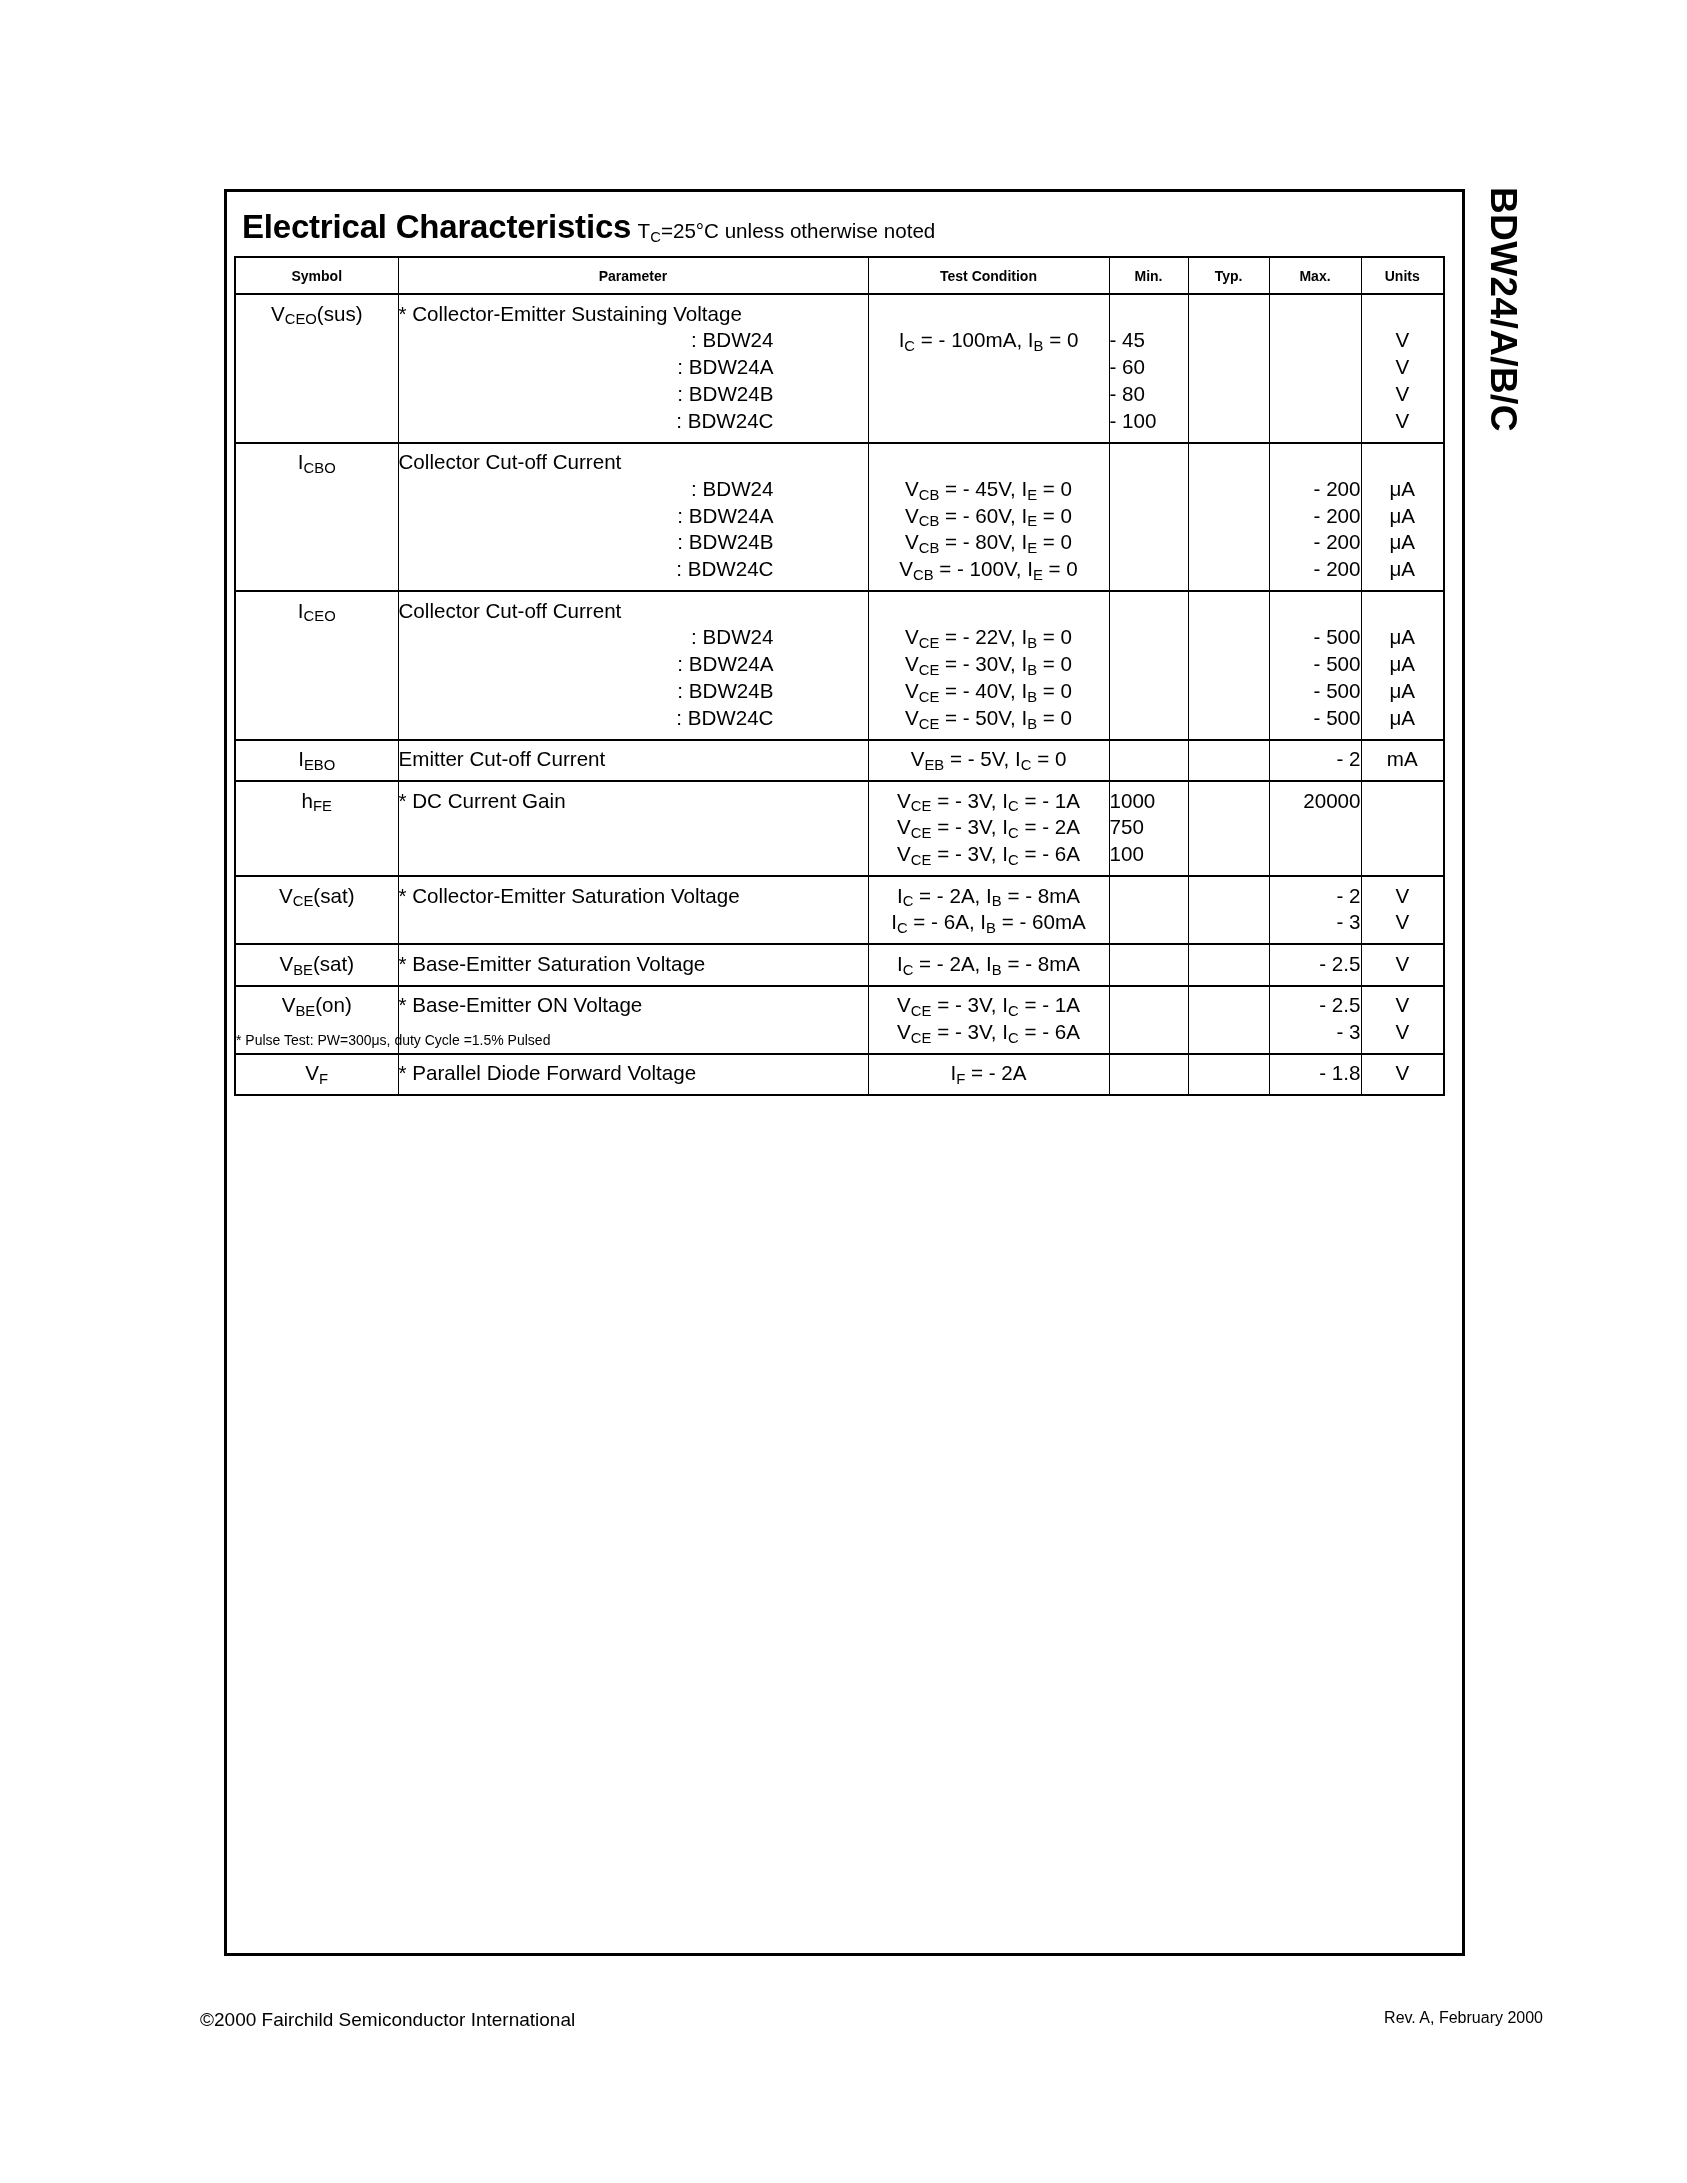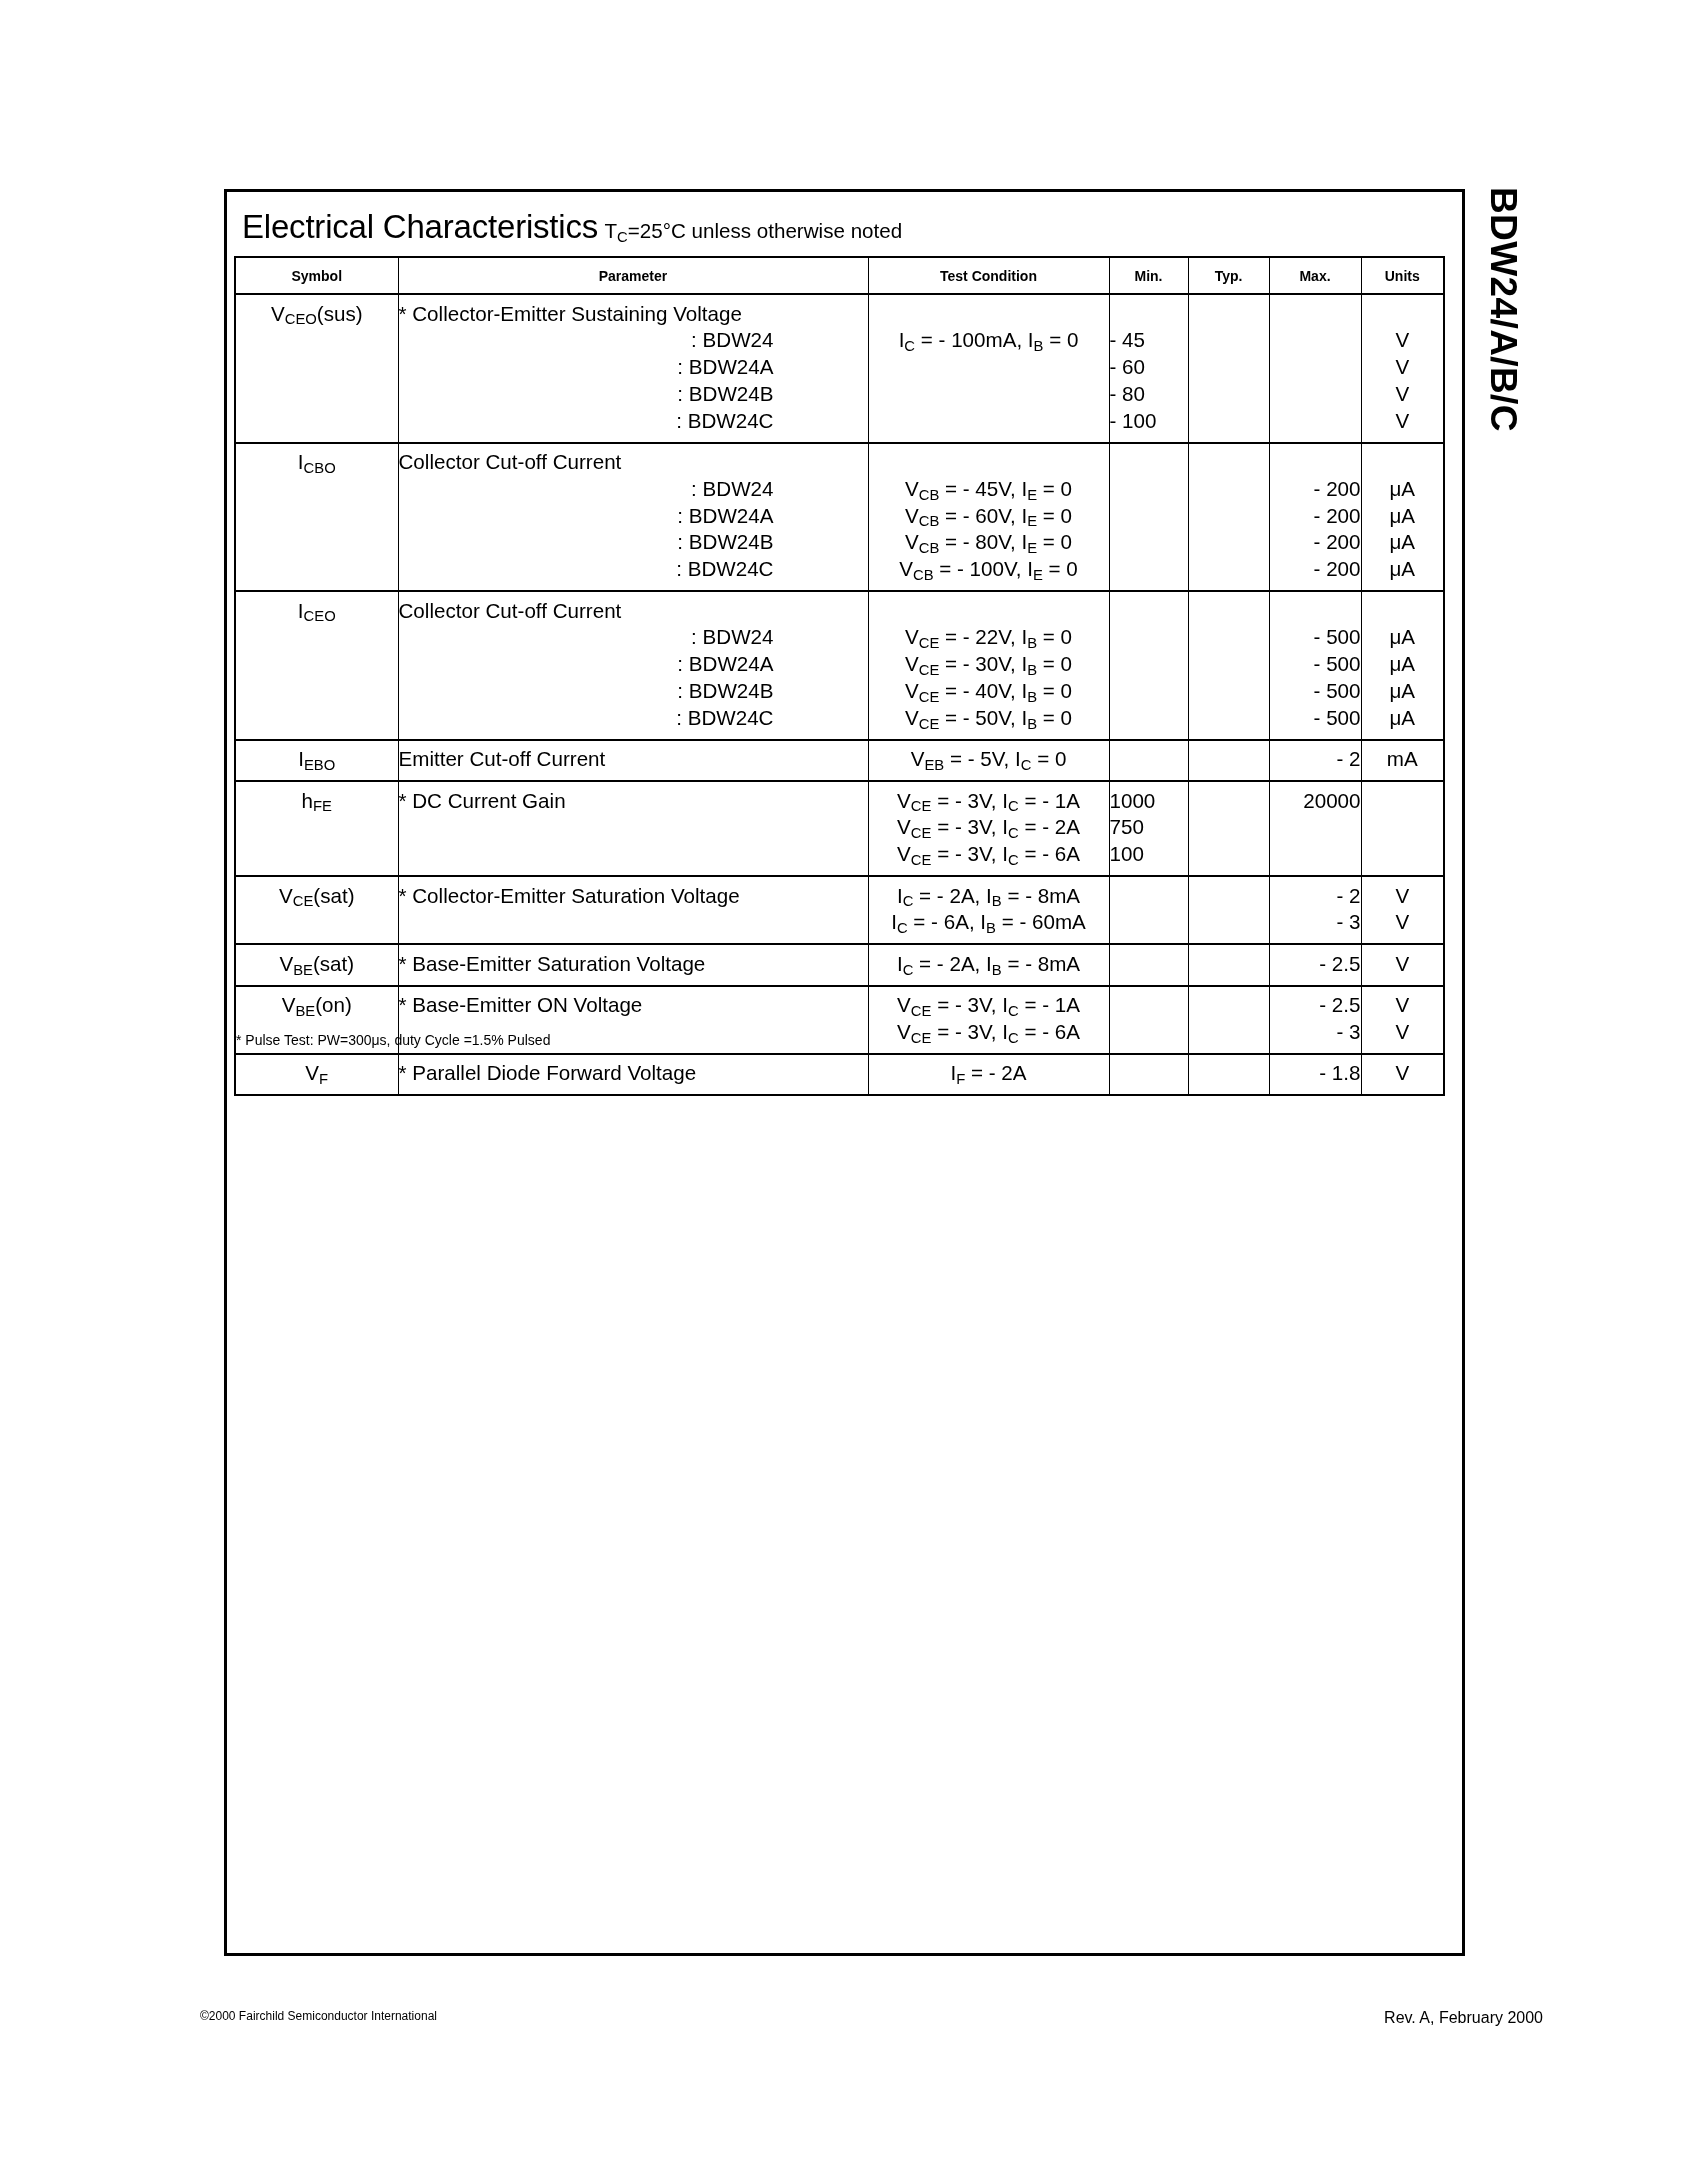--- a/index.html
+++ b/index.html
@@ -50,21 +50,21 @@
 
   
   #heading {
     position: absolute;
     left: 242px;
     top: 208px;
     white-space: nowrap;
   }
   #heading .h-main {
     font-size: 33px;
-    font-weight: normal;
+    font-weight: bold;
     letter-spacing: -0.2px;
   }
   #heading .h-sub {
     font-size: 20.6px;
     font-weight: normal;
     margin-left: 6.4px;
   }
 
   
   #ec-table {
@@ -136,21 +136,21 @@
     top: 1032px;
     font-size: 14px;
     white-space: nowrap;
   }
 
   
   #footer-left {
     position: absolute;
     left: 200px;
     top: 2009px;
-    font-size: 12px;
+    font-size: 19px;
     white-space: nowrap;
   }
   #footer-right {
     position: absolute;
     right: 144px;
     top: 2009px;
     font-size: 16px;
     white-space: nowrap;
   }
 </style>

